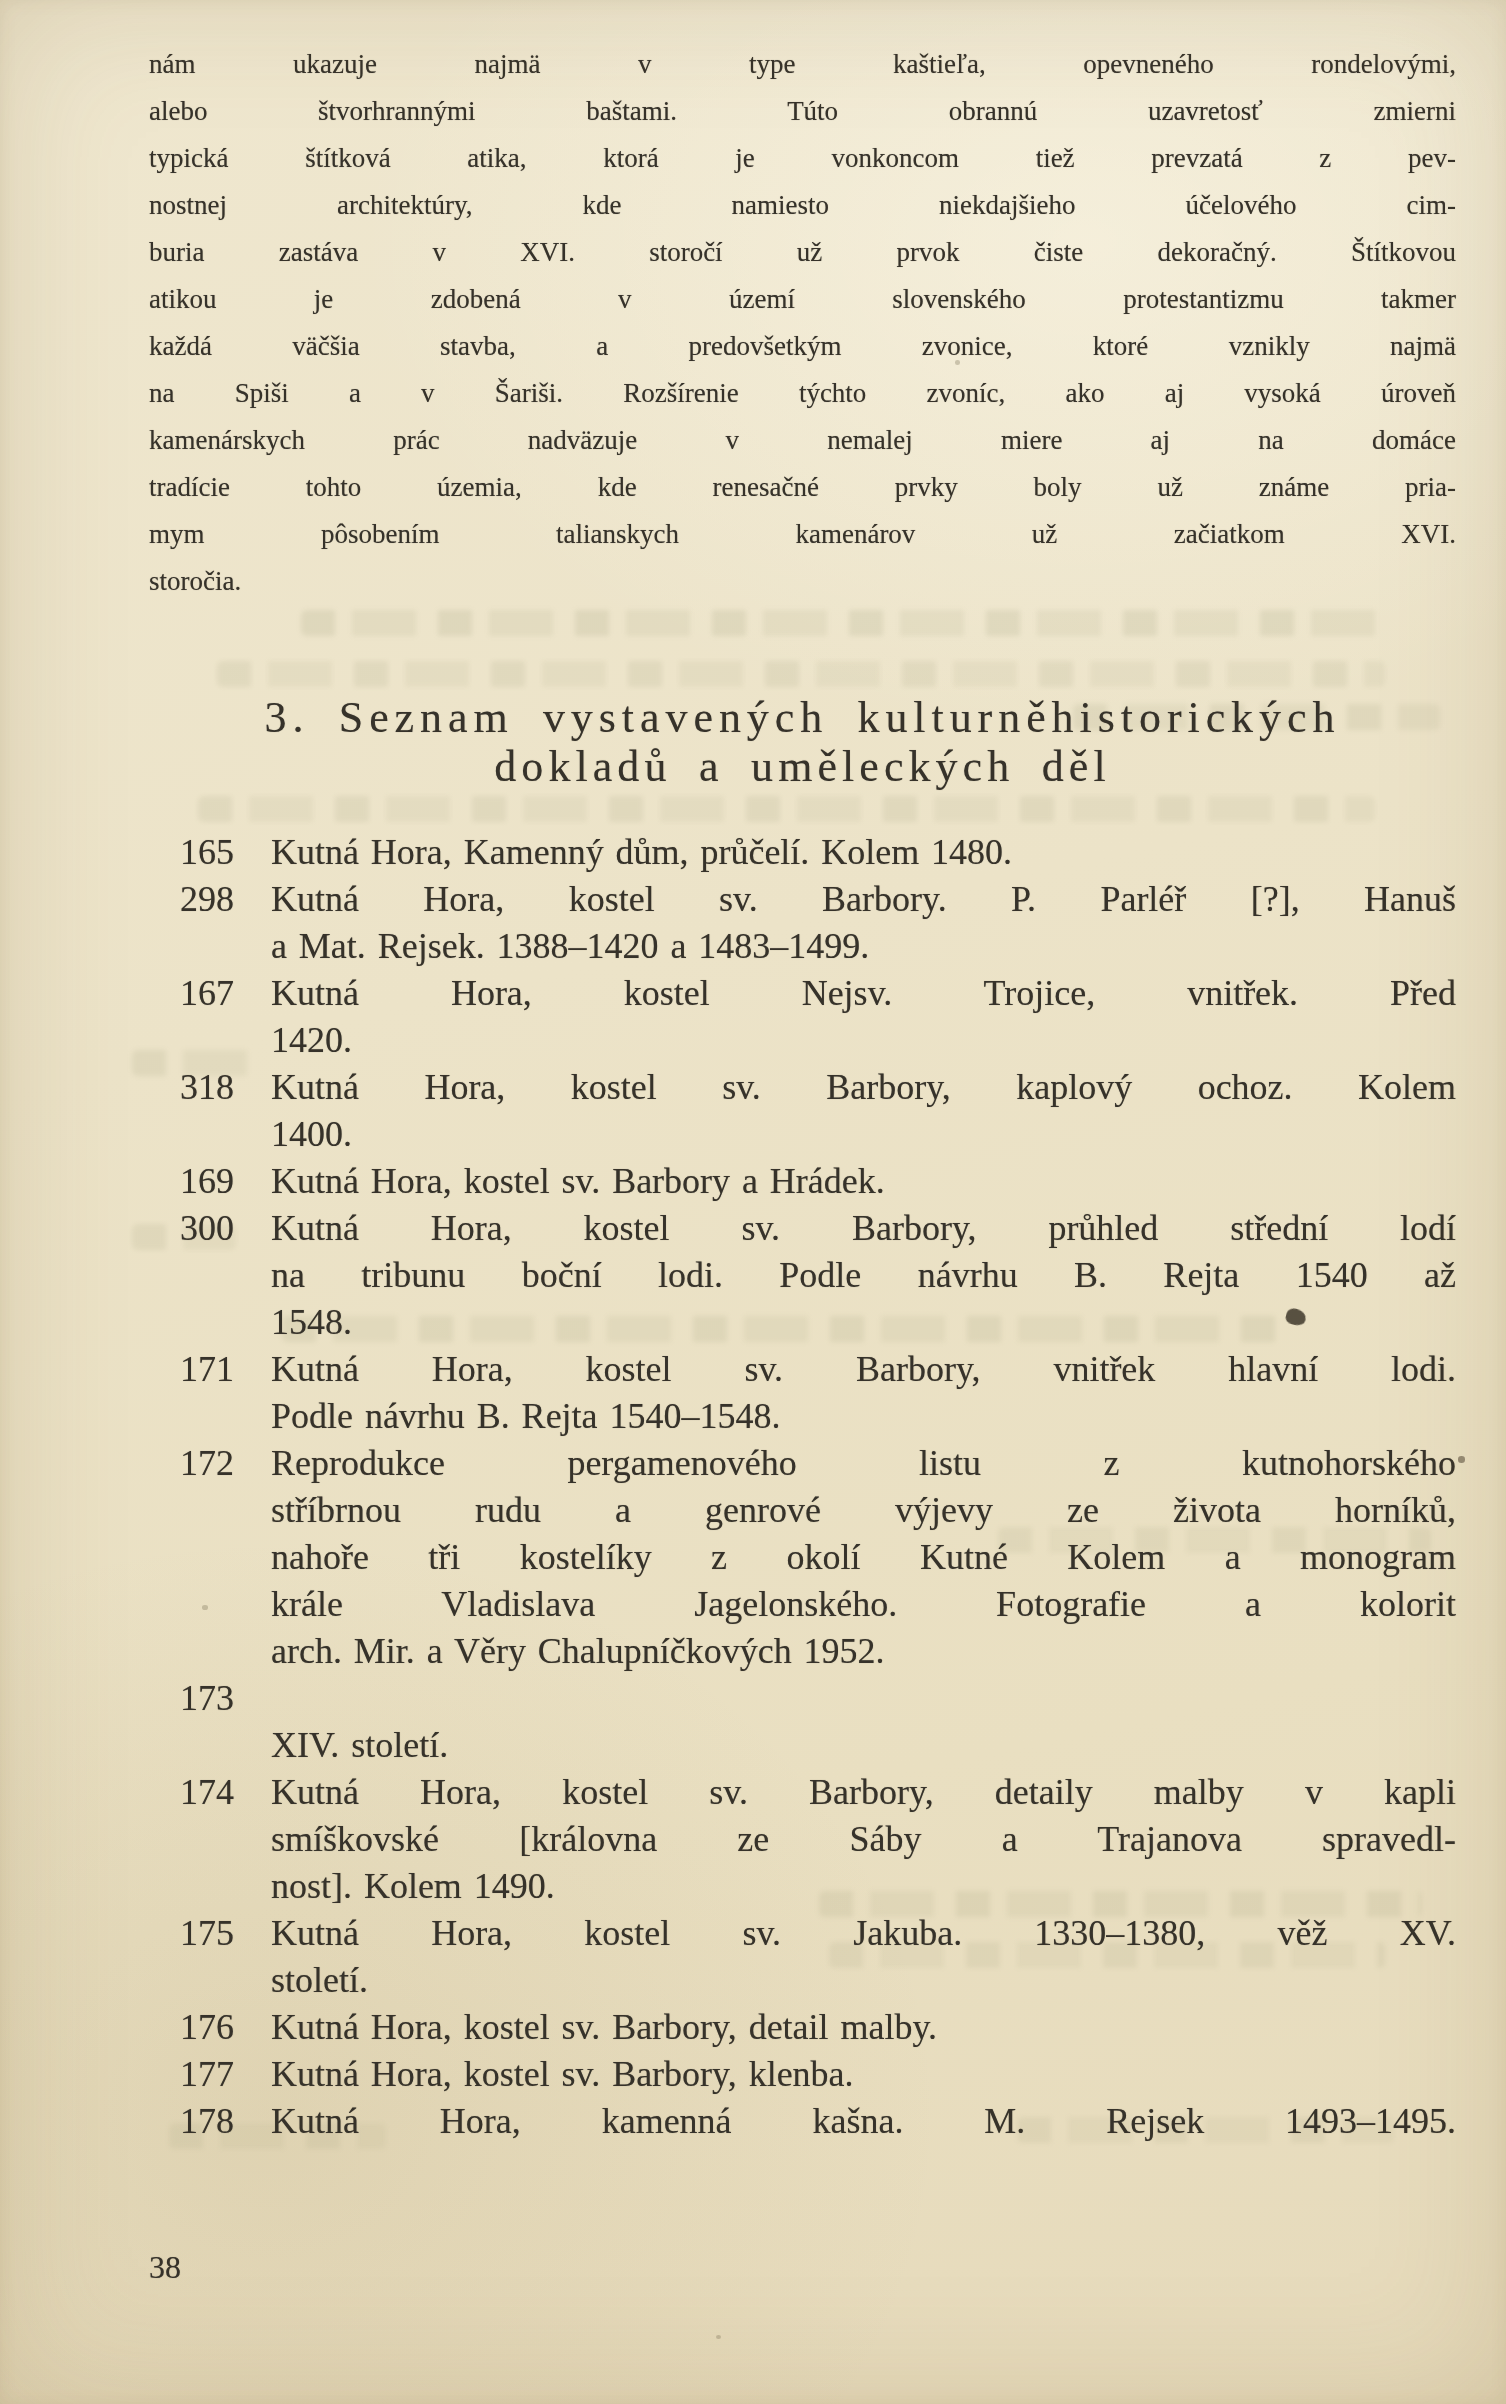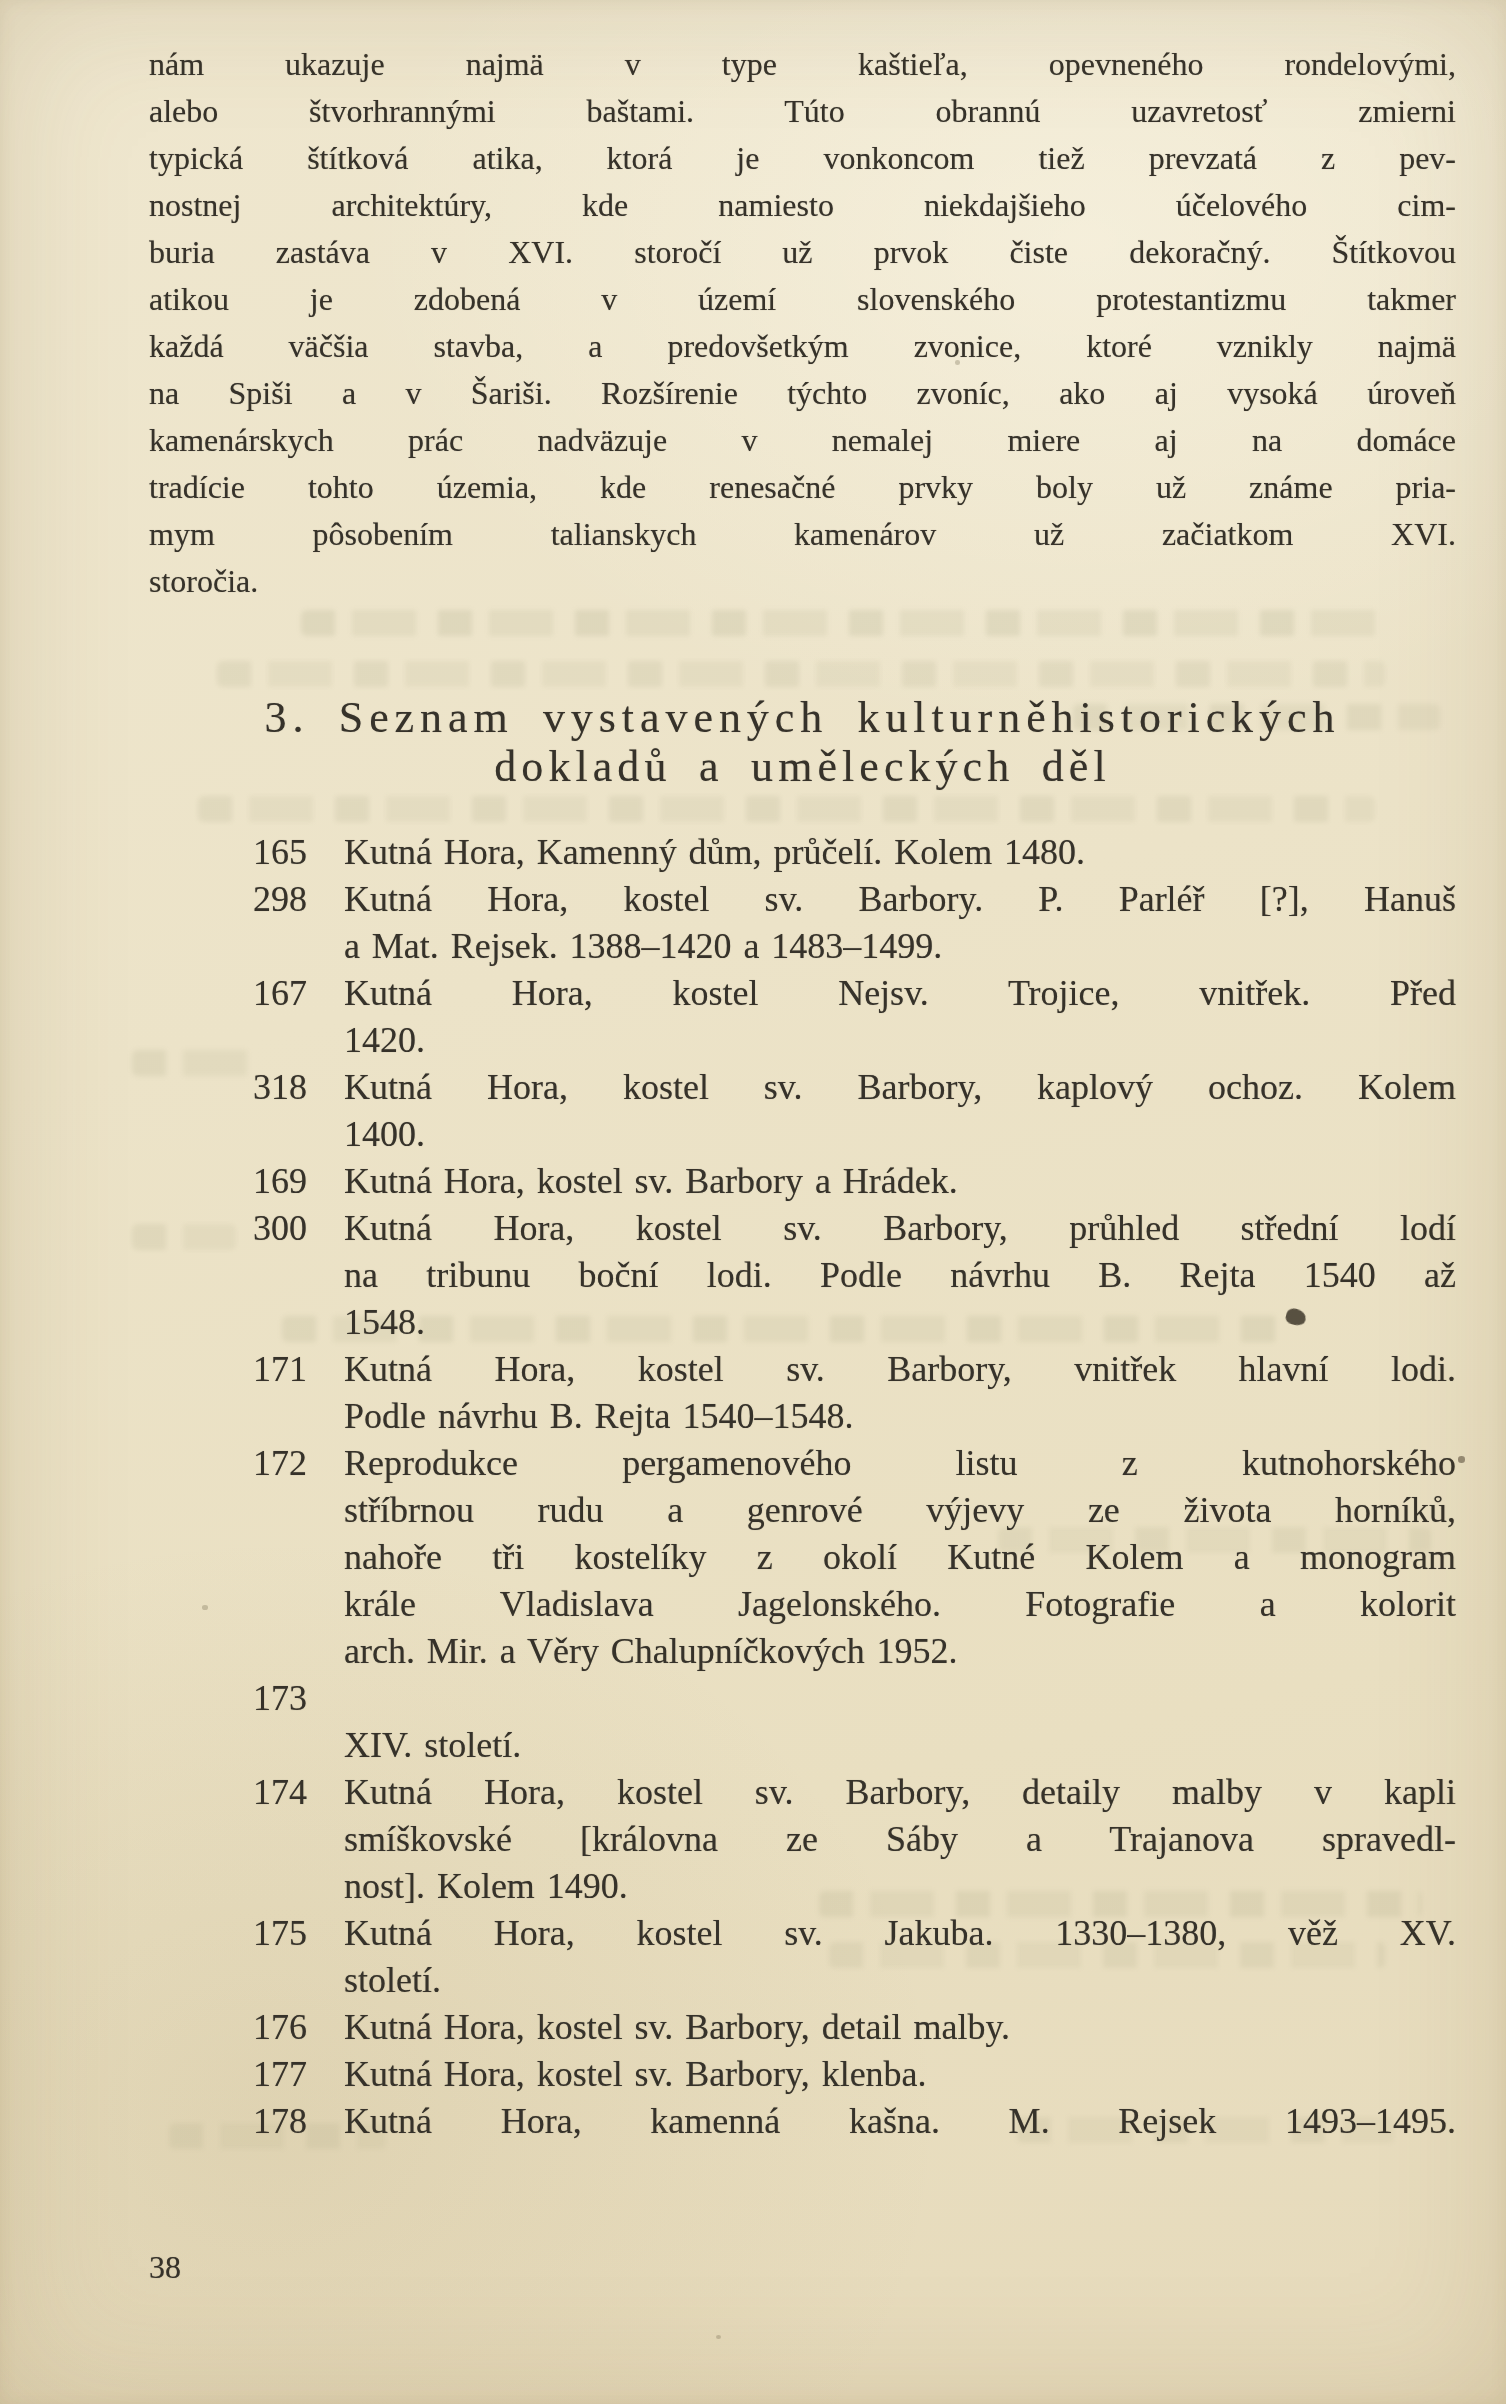--- a/index.html
+++ b/index.html
@@ -25,21 +25,21 @@
     color: #36322a;
     text-shadow: 0 0 0.9px rgba(54,50,42,0.45);
     font-variant-numeric: oldstyle-nums;
     font-feature-settings: "onum" 1;
   }
   
   .para {
     position: absolute;
     left: 149px; top: 41px;
     width: 1307px;
-    font-size: 32px;
+    font-size: 27px;
     line-height: 47px;
     word-spacing: 0.08em;
   }
   .pline { white-space: normal; }
   .just { text-align: justify; text-align-last: justify; }
   
   .heading {
     position: absolute;
     left: 149px; top: 693px;
     width: 1307px;
@@ -53,21 +53,21 @@
   .list {
     position: absolute;
     left: 149px; top: 829px;
     width: 1307px;
     font-size: 36px;
     line-height: 47px;
   }
   .row { display: flex; height: 47px; }
   .row .num {
     width: 91px;
-    margin-left: 104px;
+    margin-left: 31px;
     flex: 0 0 auto;
     word-spacing: normal;
   }
   .row .txt {
     display: block;
     flex: 1 1 auto;
     word-spacing: 0.08em;
   }
   
   .folio {

